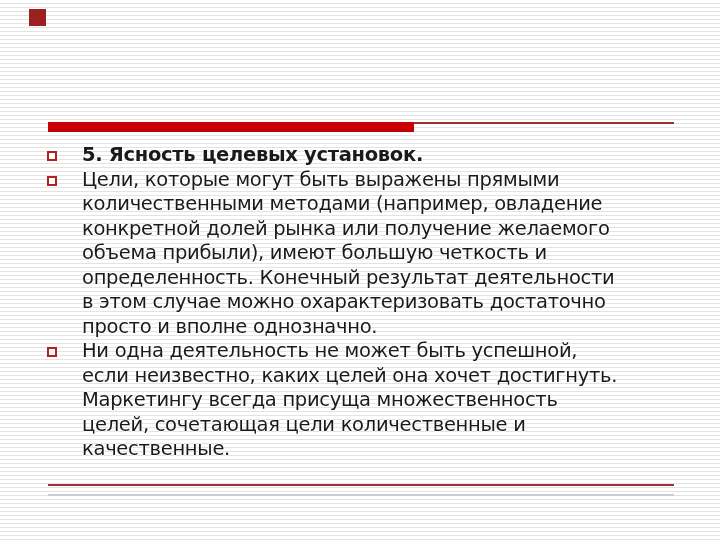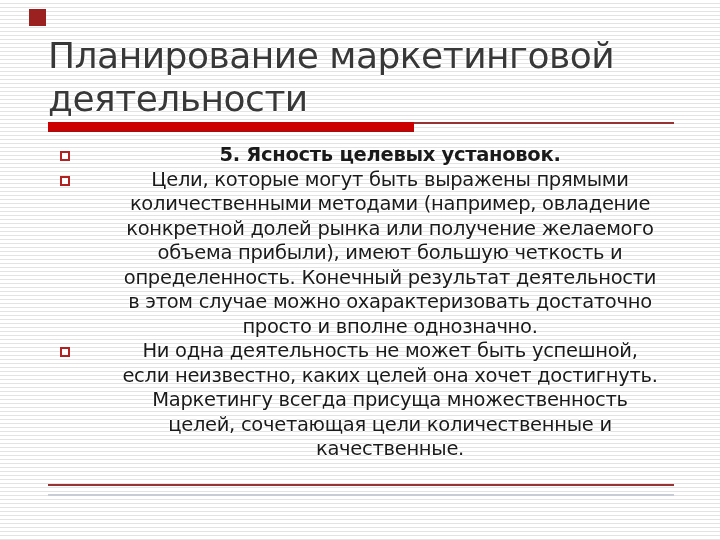--- a/index.html
+++ b/index.html
@@ -33,23 +33,22 @@
   }
   .title-bar{
     position:absolute;left:48px;top:122px;width:366px;height:9px;
     background:var(--accent-red);border-bottom:1px solid #991111;
   }
   .title-line{
     position:absolute;left:414px;top:122px;width:260px;height:2px;
     background:var(--rule-maroon);
   }
   .bullets{
-    position:absolute;left:53px;top:143px;width:632px;
+    position:absolute;left:40px;top:143px;width:632px;
     color:var(--body-ink);
-    text-align:center;
   }
   .bullet-row{display:flex;align-items:flex-start;}
   .bullet-marker{
     flex:0 0 auto;width:6px;height:6px;margin:8px 0 0 7px;
     border:2px solid var(--bullet-red);background:#fff;
   }
   .bullet-text{
     margin-left:25px;width:595px;
     font-size:19.5px;line-height:24.5px;letter-spacing:-0.3px;
     white-space:pre-line;
@@ -66,22 +65,20 @@
     background:var(--footer-light);
   }
 </style>
 </head>
 <body>
 
 <div class="slide">
 
   <div class="corner-square"></div>
 
-  <div class="title">Планирование маркетинговой
-деятельности</div>
 
   <div class="title-bar"></div>
   <div class="title-line"></div>
 
   <div class="bullets">
 
     <div class="bullet-row bold">
       <span class="bullet-marker"></span>
       <div class="bullet-text">5. Ясность целевых установок.</div>
     </div>

